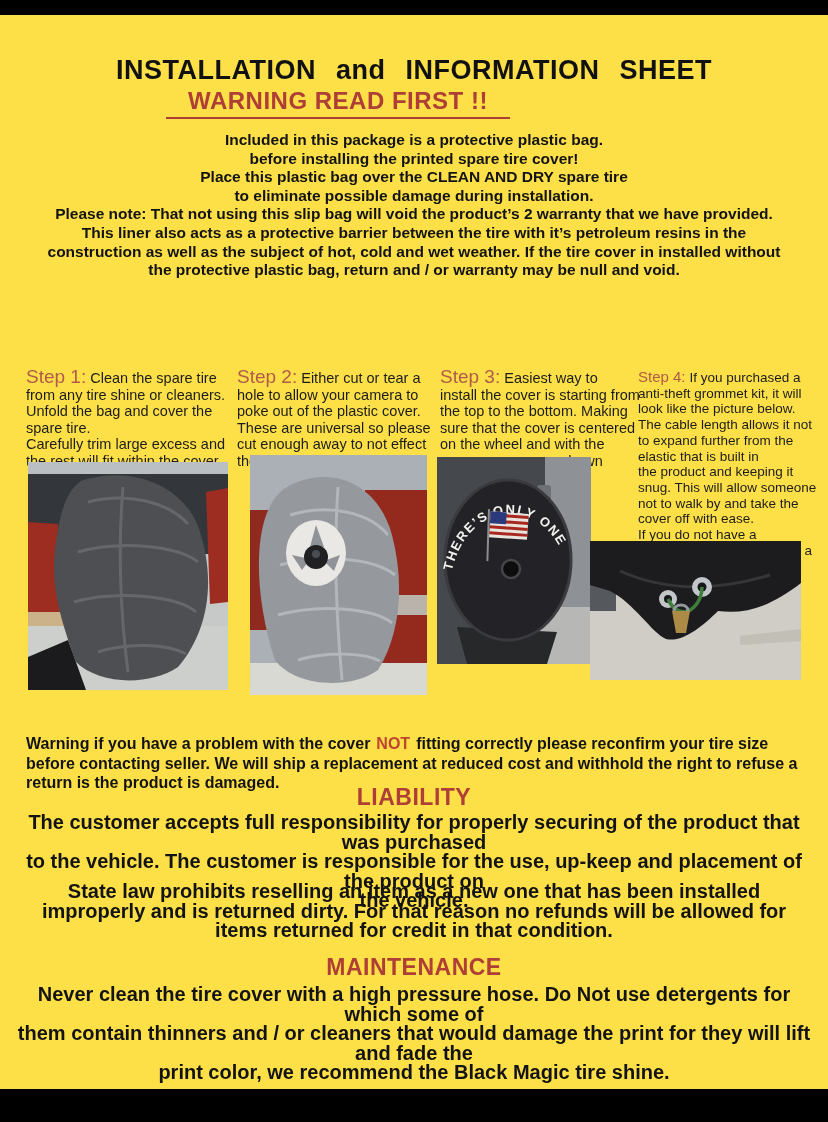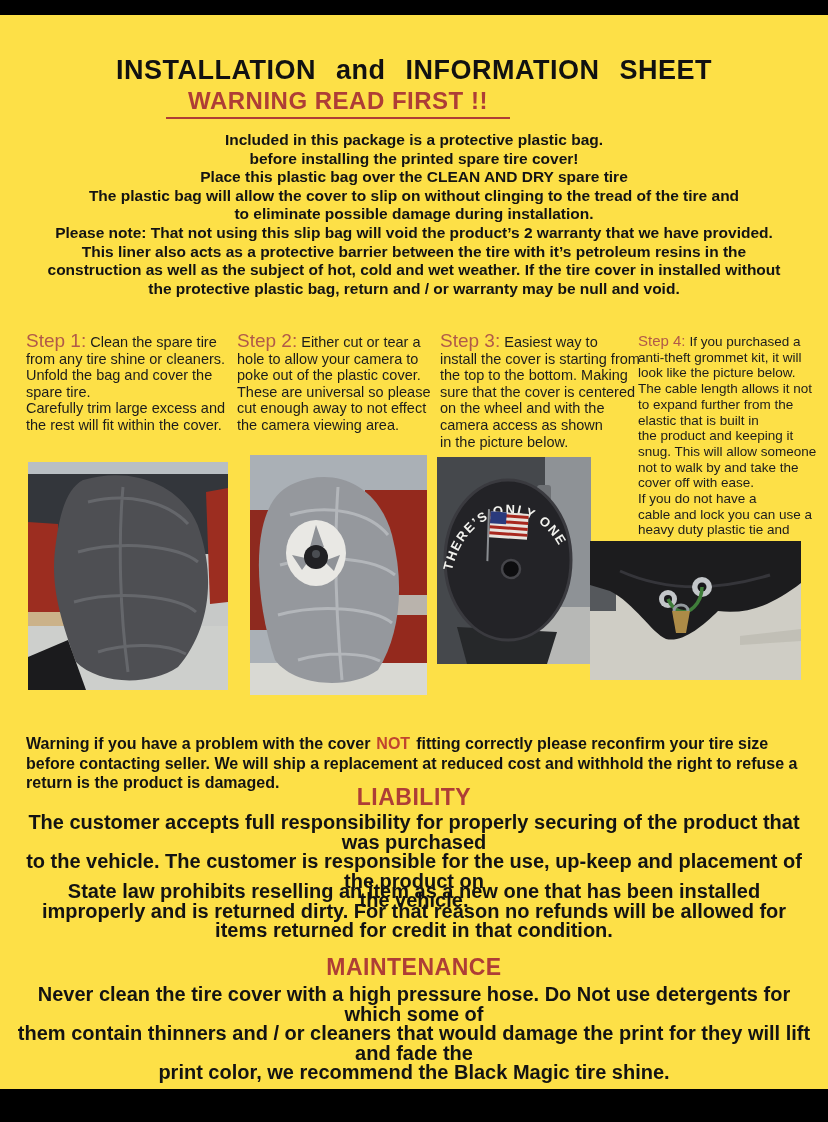--- a/index.html
+++ b/index.html
@@ -11,21 +11,21 @@
 
   #title{position:absolute;top:55px;left:0;width:828px;text-align:center;
          font-size:27px;font-weight:700;letter-spacing:.5px;word-spacing:12px;color:#111;}
   #warn-wrap{position:absolute;top:87px;left:0;width:676px;text-align:center;}
   #warn-head{display:inline-block;font-size:24px;font-weight:700;color:#ae3e36;
              border-bottom:2px solid #ae3e36;padding:0 22px 2px 22px;letter-spacing:.5px;}
 
   #intro{position:absolute;top:131px;left:10px;width:808px;text-align:center;
          font-size:15.5px;font-weight:700;line-height:18.6px;color:#131313;}
 
-  .step{position:absolute;font-size:14.5px;line-height:16.6px;color:#1c1c1c;}
+  .step{position:absolute;font-size:14.5px;line-height:16.6px;color:#1c1c1c;margin-top:36px;}
   .step-label{font-size:19px;color:#b15a49;margin-right:4px;}
   .step-text{white-space:pre-line;}
   #step1{top:333px;left:26px;width:210px;}
   #step2{top:333px;left:237px;width:202px;}
   #step3{top:333px;left:440px;width:202px;}
   #step4{top:333px;left:638px;width:180px;font-size:13.5px;line-height:15.7px;}
   #step4 .step-label{font-size:15px;}
 
   .photo{position:absolute;display:block;}
   #photo1{top:462px;left:28px;}
@@ -56,21 +56,20 @@
 
   <div id="title">INSTALLATION and INFORMATION SHEET</div>
   <div id="warn-wrap">
     <span id="warn-head">WARNING READ FIRST !!</span>
   </div>
 
   <div id="intro">
     <div>Included in this package is a protective plastic bag.</div>
     <div>before installing the printed spare tire cover!</div>
     <div>Place this plastic bag over the CLEAN AND DRY spare tire</div>
-    <div>The plastic bag will allow the cover to slip on without clinging to the tread of the tire and</div>
     <div>to eliminate possible damage during installation.</div>
     <div>Please note: That not using this slip bag will void the product’s 2 warranty that we have provided.</div>
     <div>This liner also acts as a protective barrier between the tire with it’s petroleum resins in the</div>
     <div>construction as well as the subject of hot, cold and wet weather.  If the tire cover in installed without</div>
     <div>the protective plastic bag, return and / or warranty may be null and void.</div>
   </div>
 
   <div id="step1" class="step">
     <span class="step-label">Step 1:</span><span class="step-text">Clean the spare tire
 from any tire shine or cleaners.

